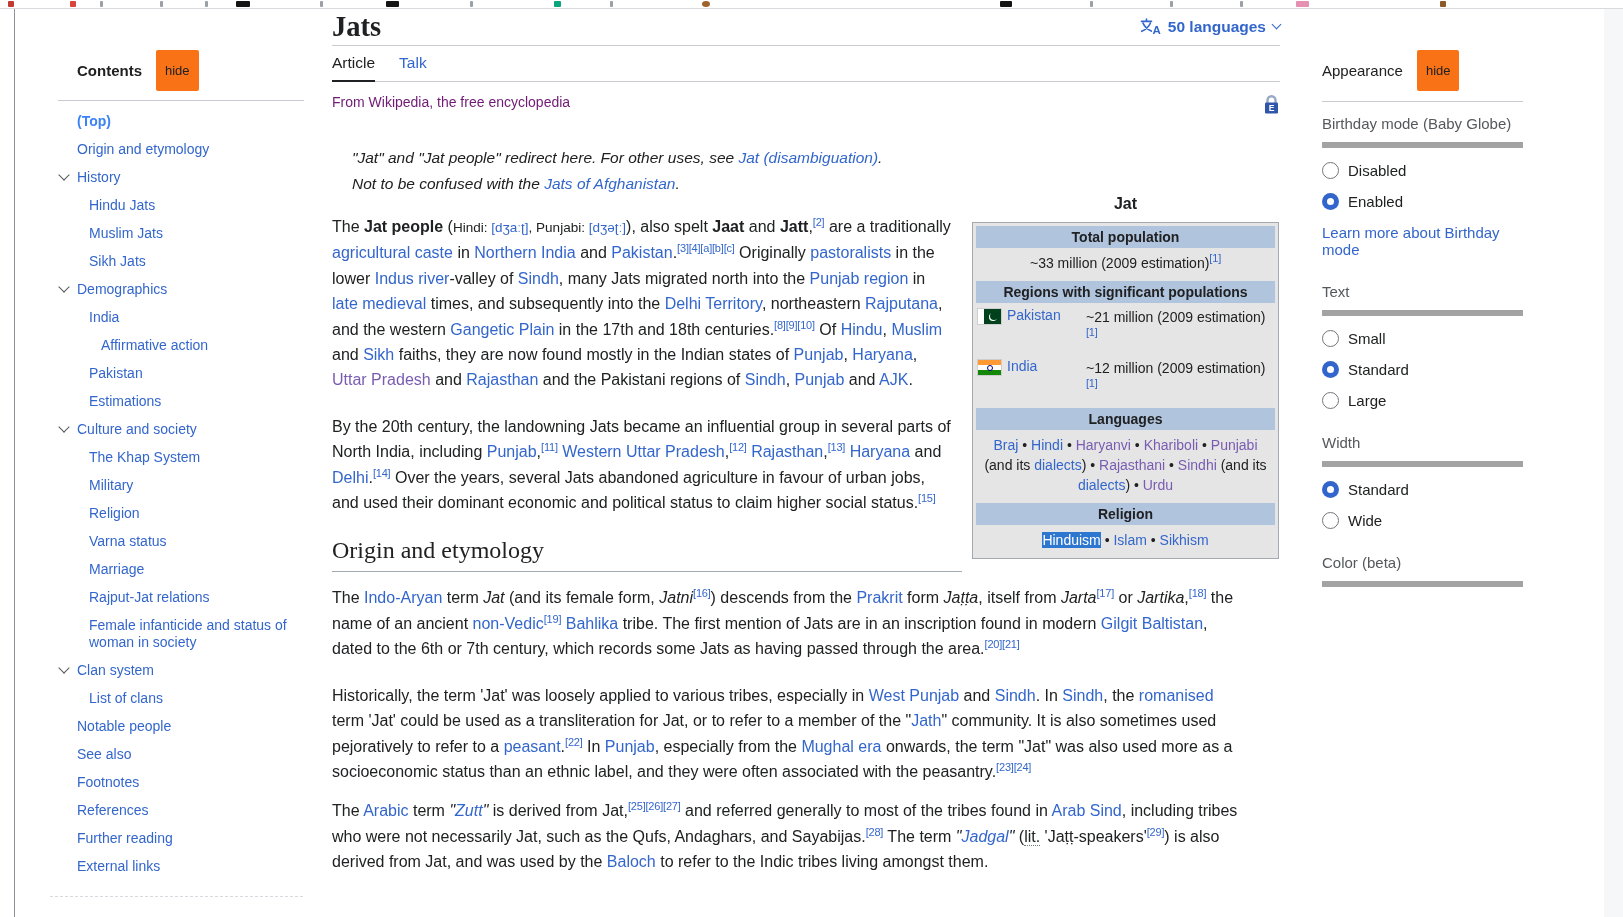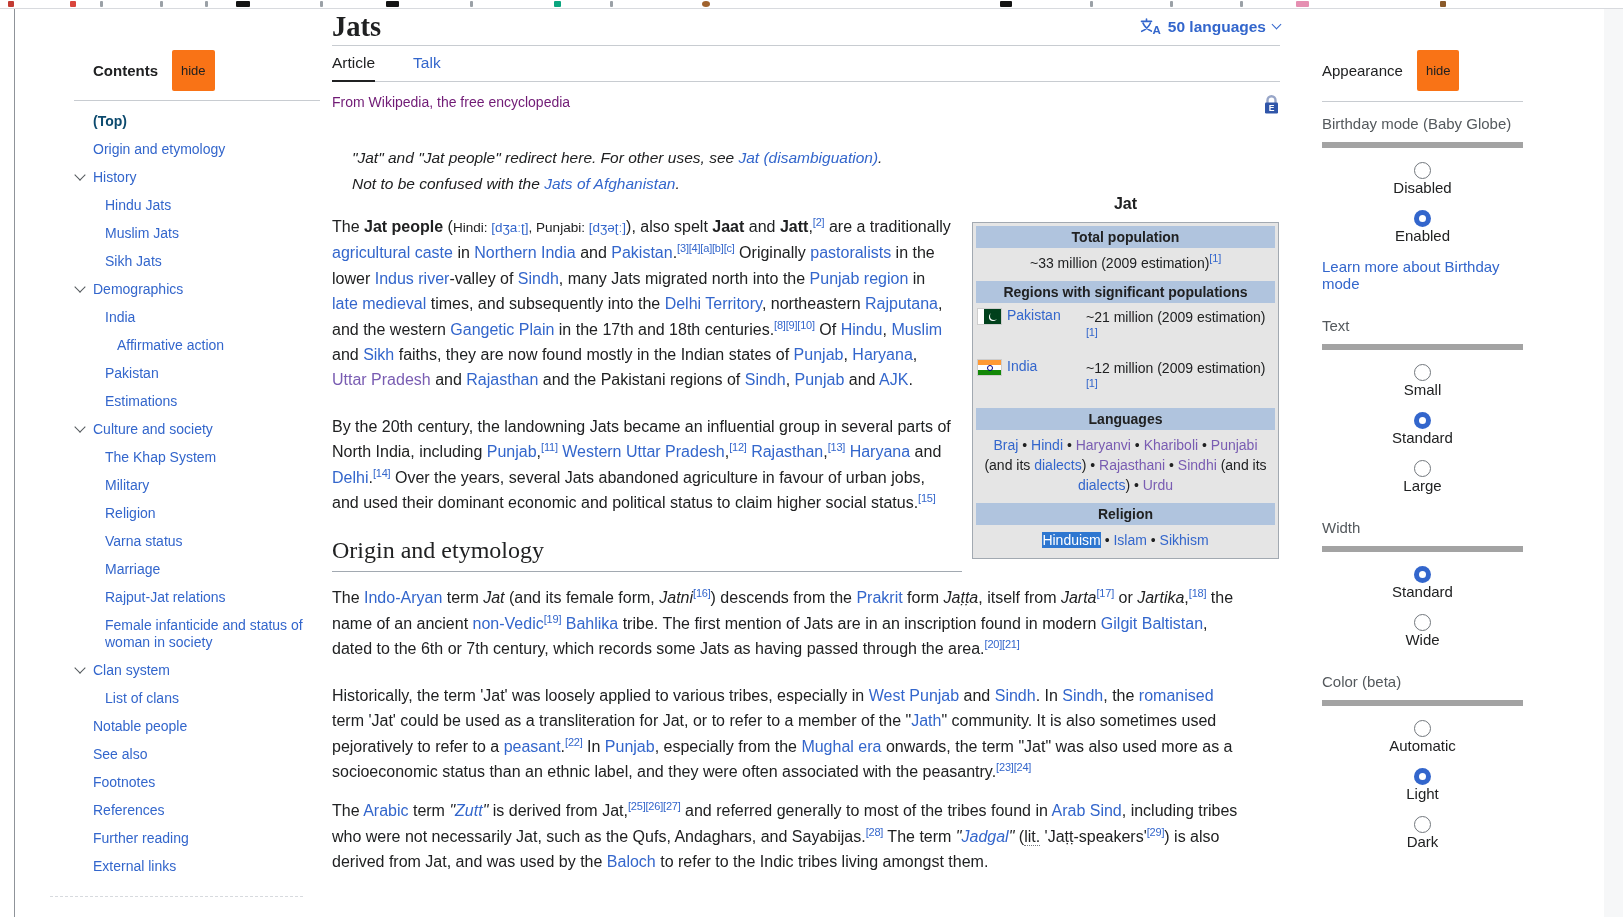--- a/index.html
+++ b/index.html
@@ -18,41 +18,41 @@
   .v{color:var(--visited);}
   .ai{color:var(--link);font-style:italic;}
   .b{font-weight:bold;}
   .i{font-style:italic;}
   .sup{font-size:11px;vertical-align:super;line-height:0;color:var(--link);letter-spacing:-0.2px;}
   .sm{font-size:13.5px;}
   .abbr{border-bottom:1px dotted #72777d;}
   .sel{background:var(--selection);color:#fff;}
 
   
-  .toc{position:absolute;left:74px;top:50px;width:246px;}
+  .toc{position:absolute;left:58px;top:50px;width:246px;}
   .toc-head{display:flex;align-items:center;gap:14px;padding-left:19px;padding-bottom:9px;border-bottom:1px solid #c8ccd1;}
   .toc-title{font-weight:bold;font-size:15px;}
   .hide-btn{background:#f97316;border:none;border-radius:2px;font-size:13px;color:#202122;padding:13px 9px;font-family:inherit;cursor:pointer;}
   .toc-list{padding-top:12px;}
   .toc-item{position:relative;font-size:14px;line-height:17px;margin-bottom:11px;cursor:pointer;}
   .lvl0{padding-left:19px;} .lvl1{padding-left:31px;} .lvl2{padding-left:43px;}
   .toc-item .toc-label{color:var(--link);}
-  .toc-top .toc-label{color:#0c4a6e;font-weight:bold;}
+  .toc-top .toc-label{color:#3b82f6;font-weight:bold;}
   .toc-item .chev{position:absolute;left:2px;top:2px;}
   .toc-dash{position:absolute;left:50px;top:896px;width:253px;border-top:1px dashed #d7dade;}
 
   
   .main{position:absolute;left:332px;top:8px;width:948px;}
   .title-row{display:flex;justify-content:space-between;align-items:center;height:37px;border-bottom:1px solid #c8ccd1;}
   h1.pt{font-family:"Liberation Serif","DejaVu Serif",serif;font-size:28.5px;font-weight:bold;margin:0;line-height:34px;}
   .lang-btn{display:flex;align-items:center;gap:7px;color:var(--link);font-weight:bold;font-size:15.5px;cursor:pointer;}
   .lang-btn .chev{border-color:var(--link);width:6px;height:6px;margin-top:-4px;}
 
   .tabs-row{display:flex;justify-content:space-between;align-items:flex-end;height:35px;border-bottom:1px solid #c8ccd1;font-size:15.5px;}
-  .tabs-left,.tabs-right{display:flex;gap:38px;align-items:flex-end;}
+  .tabs-left,.tabs-right{display:flex;gap:24px;align-items:flex-end;}
   .tab{position:relative;padding-bottom:9px;cursor:pointer;}
   .tab.active::after{content:"";position:absolute;left:0;right:0;bottom:-1px;height:2.5px;background:#202122;}
   .tab.link{color:var(--link);}
   .tools{display:flex;gap:7px;align-items:center;}
   .tools .chev{width:6px;height:6px;margin-top:-2px;border-color:#202122;}
 
   .subtitle-row{display:flex;justify-content:space-between;align-items:flex-start;margin-top:12px;font-size:14px;color:#701a75;}
   .hatnote{margin:27px 0 0 20px;font-style:italic;font-size:15.5px;line-height:26px;}
   p.lead-p{width:622px;font-size:16px;line-height:25.4px;margin:21px 0 0;}
   p.p1{margin-top:17px;}
@@ -78,21 +78,21 @@
   .flag-in{background:linear-gradient(#ff9933 0 33%,#fff 33% 67%,#138808 67% 100%);}
   .flag-in::after{content:"";position:absolute;left:50%;top:50%;width:6px;height:6px;margin:-3px 0 0 -3px;border:1.2px solid #000088;border-radius:50%;box-sizing:border-box;}
 
   
   .appearance{position:absolute;left:1322px;top:50px;width:201px;font-size:15px;}
   .ap-head{display:flex;align-items:center;gap:14px;padding-bottom:10px;border-bottom:1px solid #c8ccd1;}
   .ap-heading{font-weight:normal;font-size:15px;}
   .ap-title{color:#54595d;margin:25px 0 0;padding-bottom:10px;border-bottom:6px solid #a3a3a3;}
   .ap-title.first{margin-top:13px;}
   .ap-opts{margin-top:14px;}
-  .ap-opt{display:flex;align-items:center;margin-bottom:14px;cursor:pointer;flex-direction:column;}
+  .ap-opt{display:flex;align-items:flex-end;gap:9px;margin-bottom:14px;cursor:pointer;}
   .radio{width:17px;height:17px;border-radius:50%;border:1px solid #72777d;background:#fff;box-sizing:border-box;flex:none;position:relative;}
   .sel-radio{border:none;background:var(--accent);}
   .sel-radio::after{content:"";position:absolute;left:50%;top:50%;width:7px;height:7px;margin:-3.5px 0 0 -3.5px;background:#fff;border-radius:50%;}
   .ap-link{color:var(--link);margin-top:10px;cursor:pointer;}
 </style>
 </head>
 <body>
 
 <div class="canvas" style="--link: #3366cc; --visited: #795cb2; --accent: #3366cc; --selection: #2e77d0; --ibheader: #b0c4de;">
 
@@ -266,30 +266,16 @@
           <div class="ap-opt">
             <span class="radio sel-radio"></span>
             <span class="ap-label">Standard</span>
           </div>
           <div class="ap-opt">
             <span class="radio"></span>
             <span class="ap-label">Wide</span>
           </div>
         </div>
         <div class="ap-title">Color (beta)</div>
-        <div class="ap-opts">
-          <div class="ap-opt">
-            <span class="radio"></span>
-            <span class="ap-label">Automatic</span>
-          </div>
-          <div class="ap-opt">
-            <span class="radio sel-radio"></span>
-            <span class="ap-label">Light</span>
-          </div>
-          <div class="ap-opt">
-            <span class="radio"></span>
-            <span class="ap-label">Dark</span>
-          </div>
-        </div>
       </div>
   </aside>
 
 </div>
 
 </body></html>

